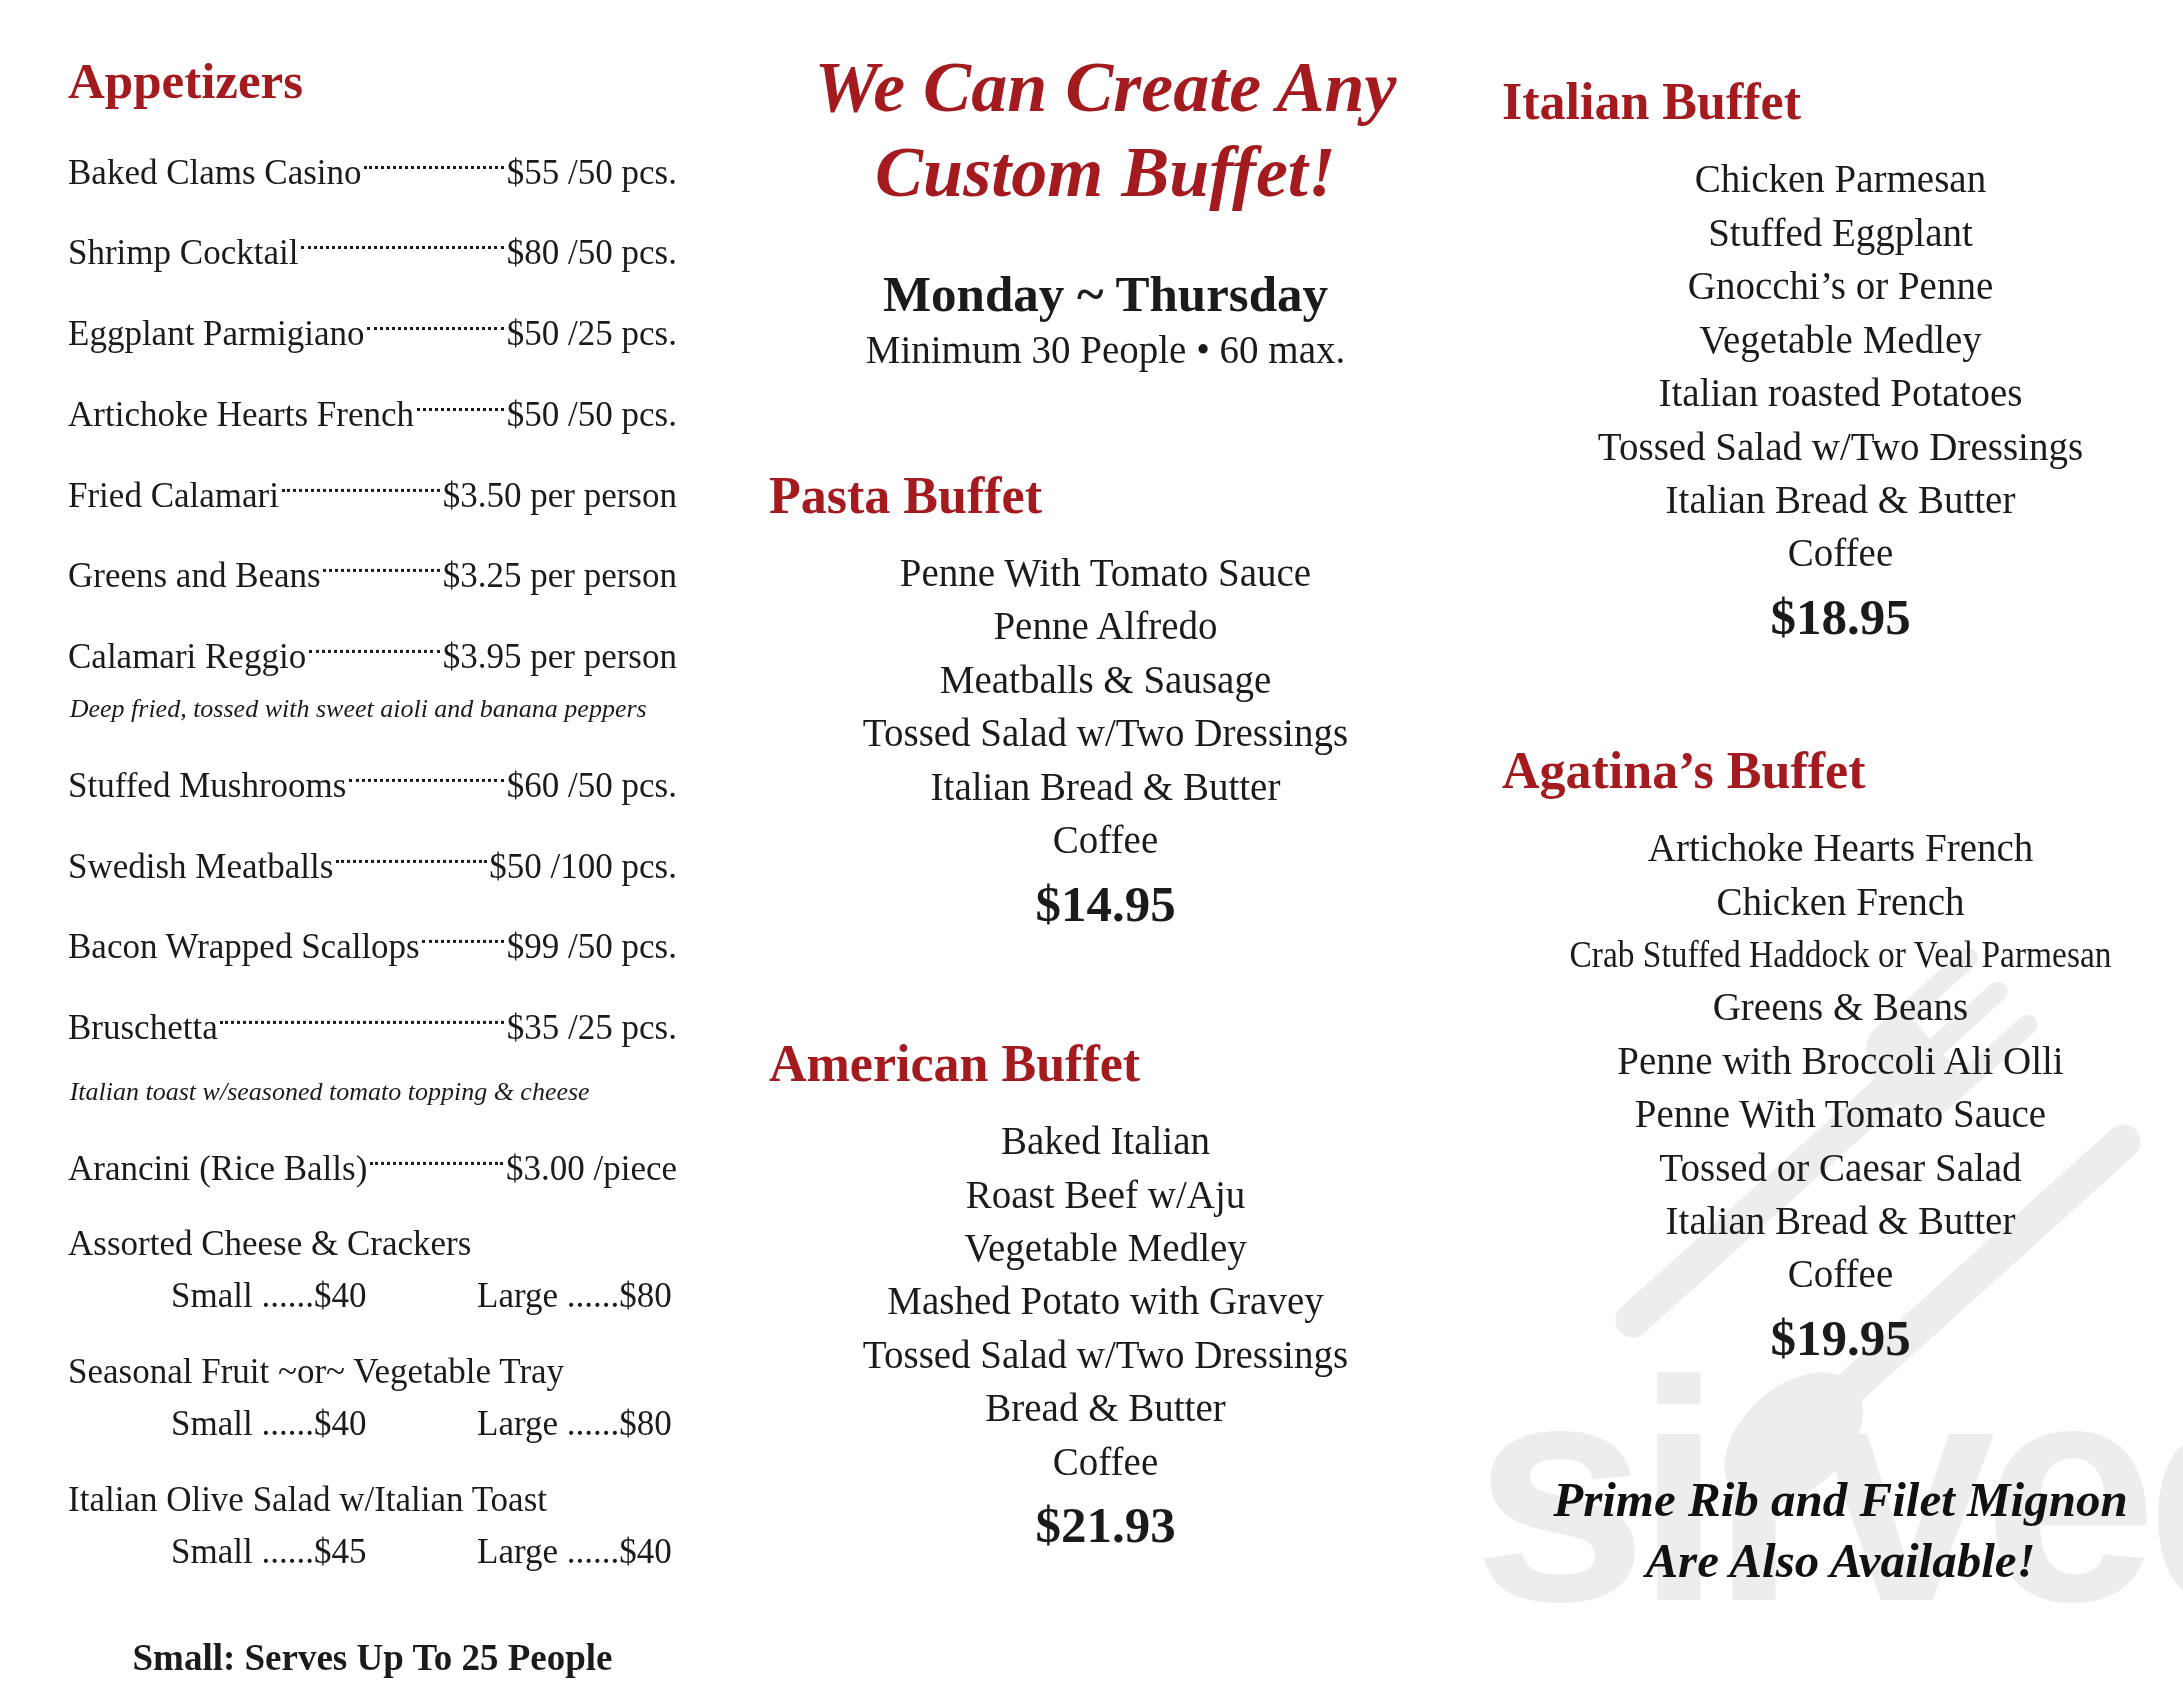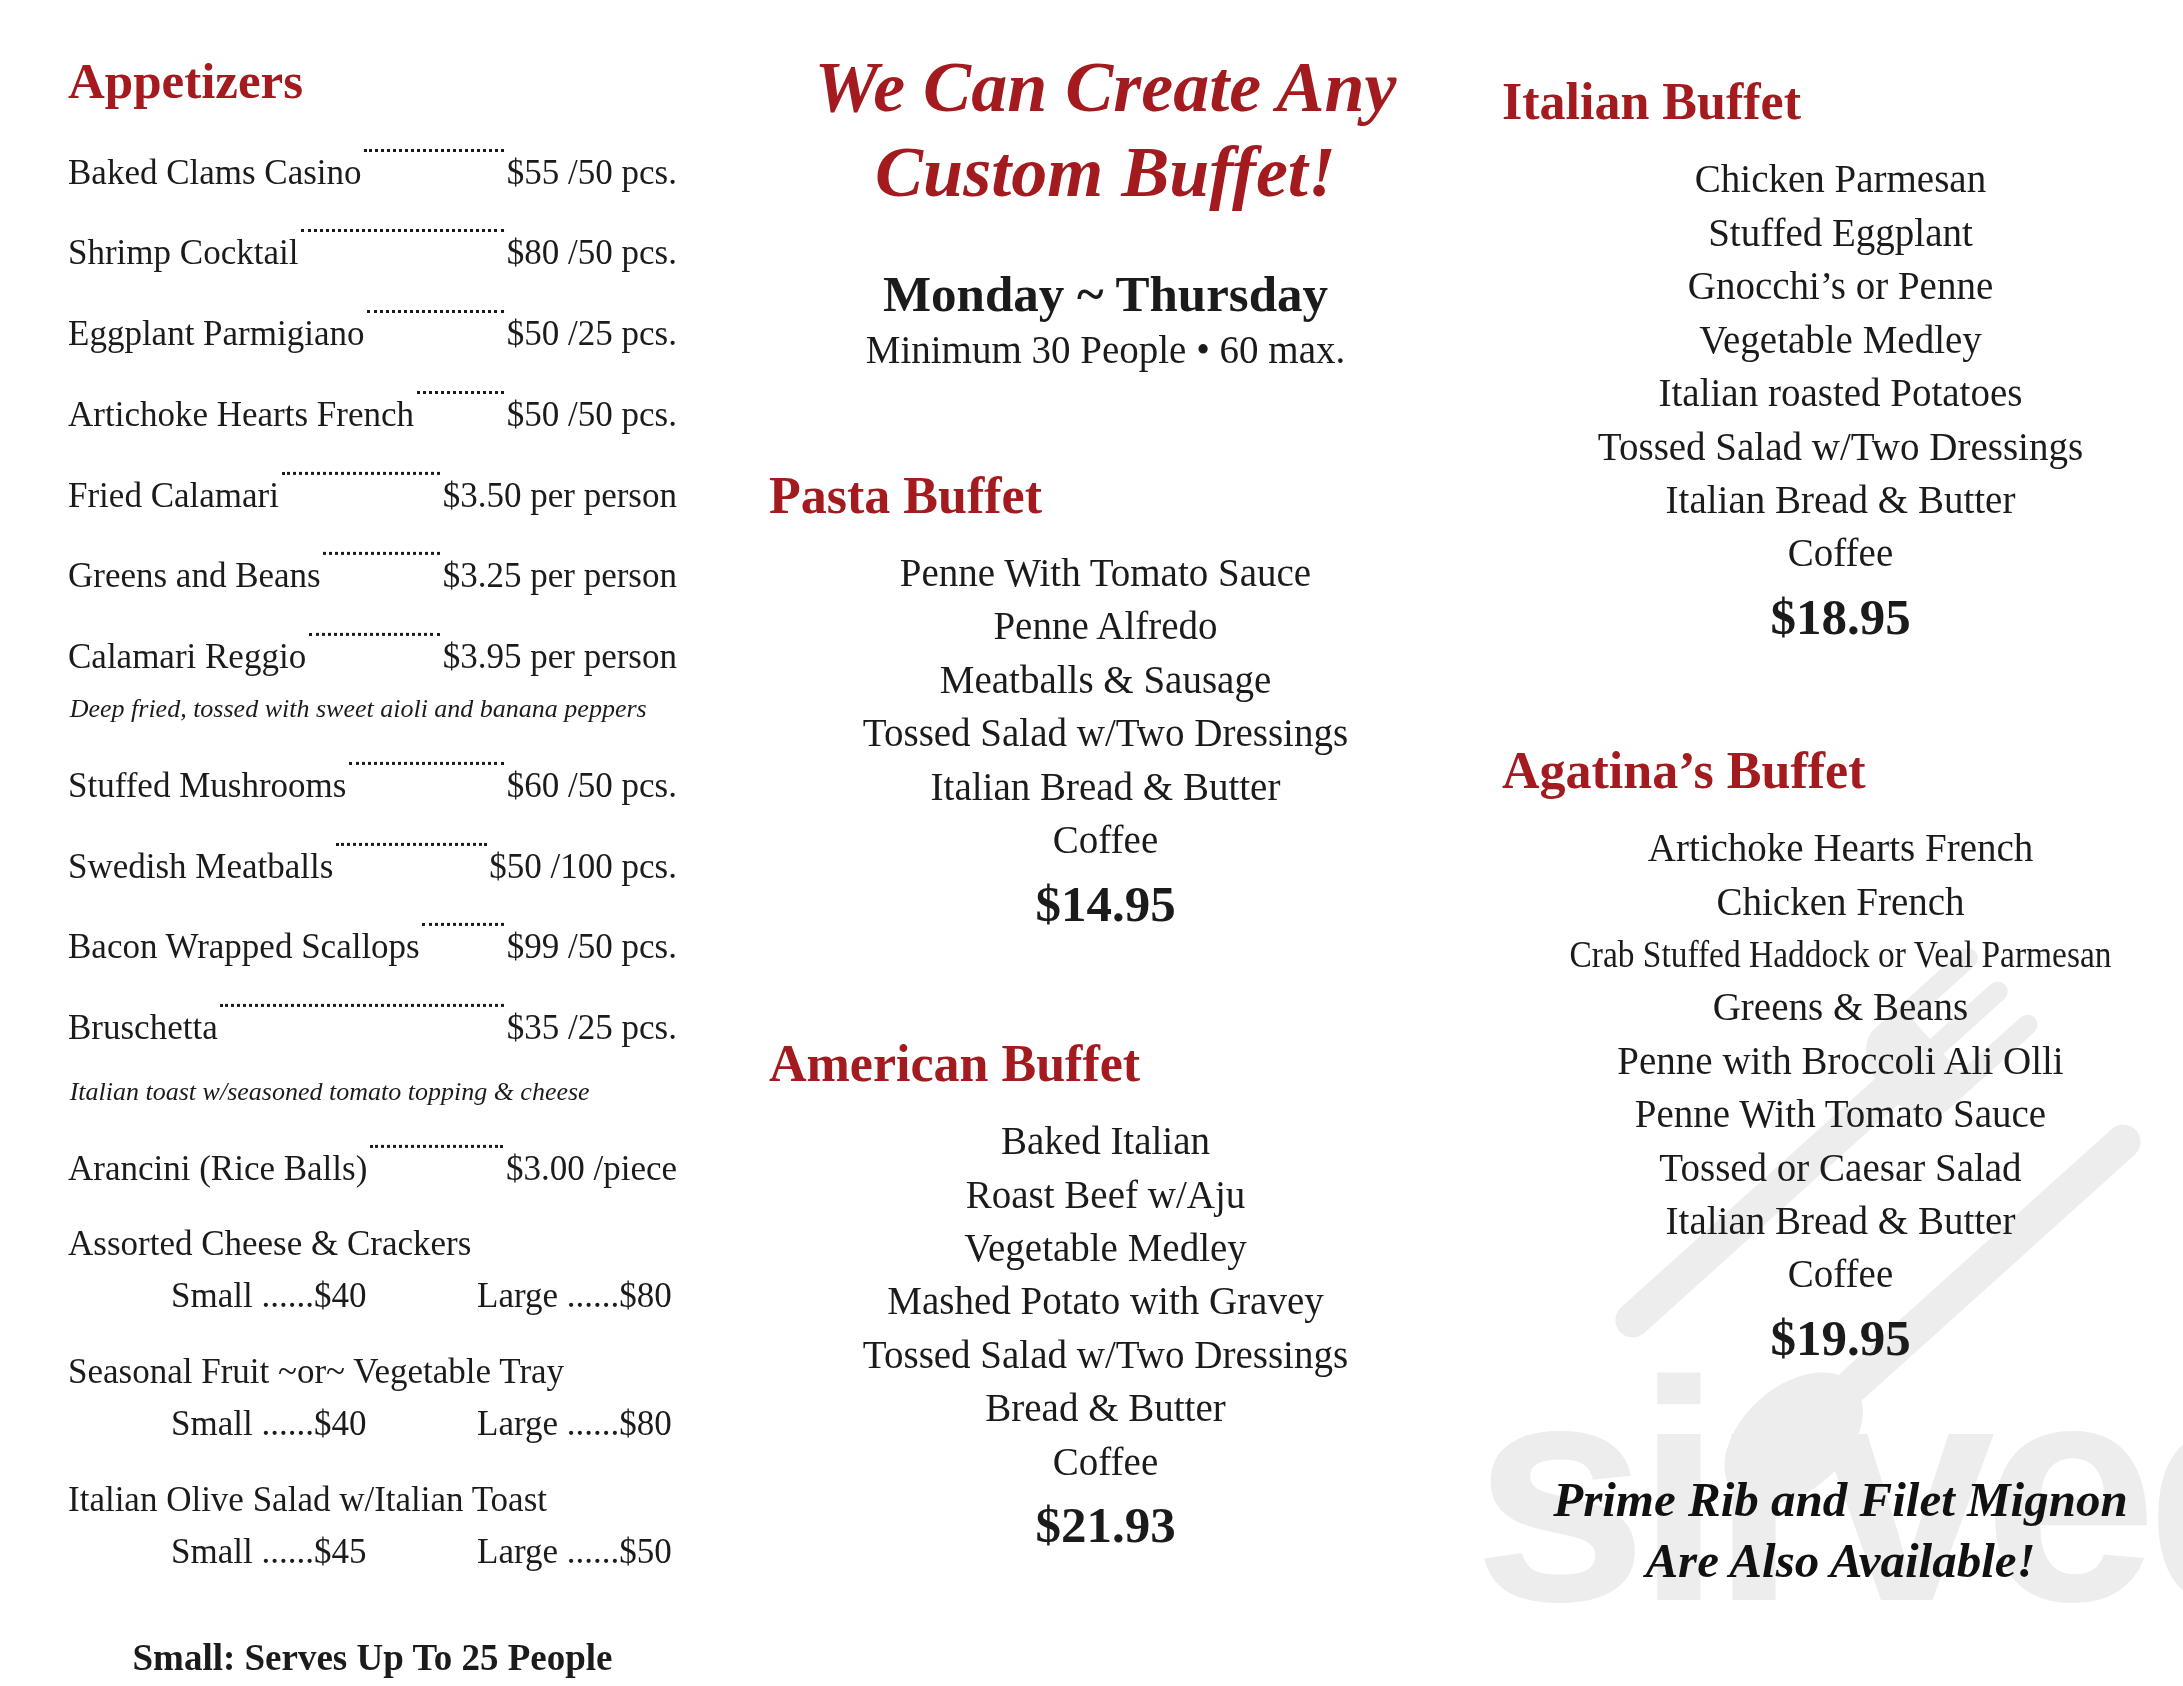--- a/index.html
+++ b/index.html
@@ -17,21 +17,21 @@
     font-size:314px;line-height:1;letter-spacing:-12.2px;color:#ededed;white-space:nowrap;
   }
 
   
   .col-left{left:68px;top:52px;width:609px;}
   .sec-title{
     margin:0;text-align:left;color:#a31b1f;font-weight:bold;
     font-size:51px;line-height:1.15;
   }
   .col-left .sec-title{margin-bottom:40px;}
-  .row{display:flex;align-items:flex-start;font-size:35px;line-height:1.05;margin-bottom:29px;margin-top:44px;}
+  .row{display:flex;align-items:center;font-size:35px;line-height:1.05;margin-bottom:29px;margin-top:44px;}
   .row .nm{white-space:nowrap;}
   .row .pr{white-space:nowrap;}
   .dots{flex:1 1 auto;min-width:21px;border-bottom:3.5px dotted #1b1b1b;transform:translateY(-6.1px);margin:0 2.6px;}
   .note{font-style:italic;font-size:26px;line-height:1.2;margin:-12.2px 0 24.5px 1.7px;}
   .note.spaced{margin-top:5.2px;}
   .tray{margin-top:37px;}
   .tray-name{font-size:35px;line-height:1.1;}
   .tray-sizes{display:flex;align-items:baseline;font-size:35px;line-height:1.1;margin-top:14px;padding-left:103px;padding-right:5.2px;}
   .tray-sizes .lg{margin-left:auto;}
   .serve-notes{margin-top:59px;text-align:center;font-weight:bold;font-size:37px;line-height:1.47;}
@@ -161,21 +161,21 @@
       <div class="tray-name">Seasonal Fruit ~or~ Vegetable Tray</div>
       <div class="tray-sizes">
         <span class="sm">Small ......$40</span>
         <span class="lg">Large ......$80</span>
       </div>
     </div>
     <div class="tray">
       <div class="tray-name">Italian Olive Salad w/Italian Toast</div>
       <div class="tray-sizes">
         <span class="sm">Small ......$45</span>
-        <span class="lg">Large ......$50</span>
+        <span class="lg">Large ......$40</span>
       </div>
     </div>
 
     <div class="serve-notes">
       <div>Small: Serves Up To 25 People</div>
       <div>Large: Serves Up To 55 People</div>
     </div>
   </section>
 
   <section class="col col-mid">

